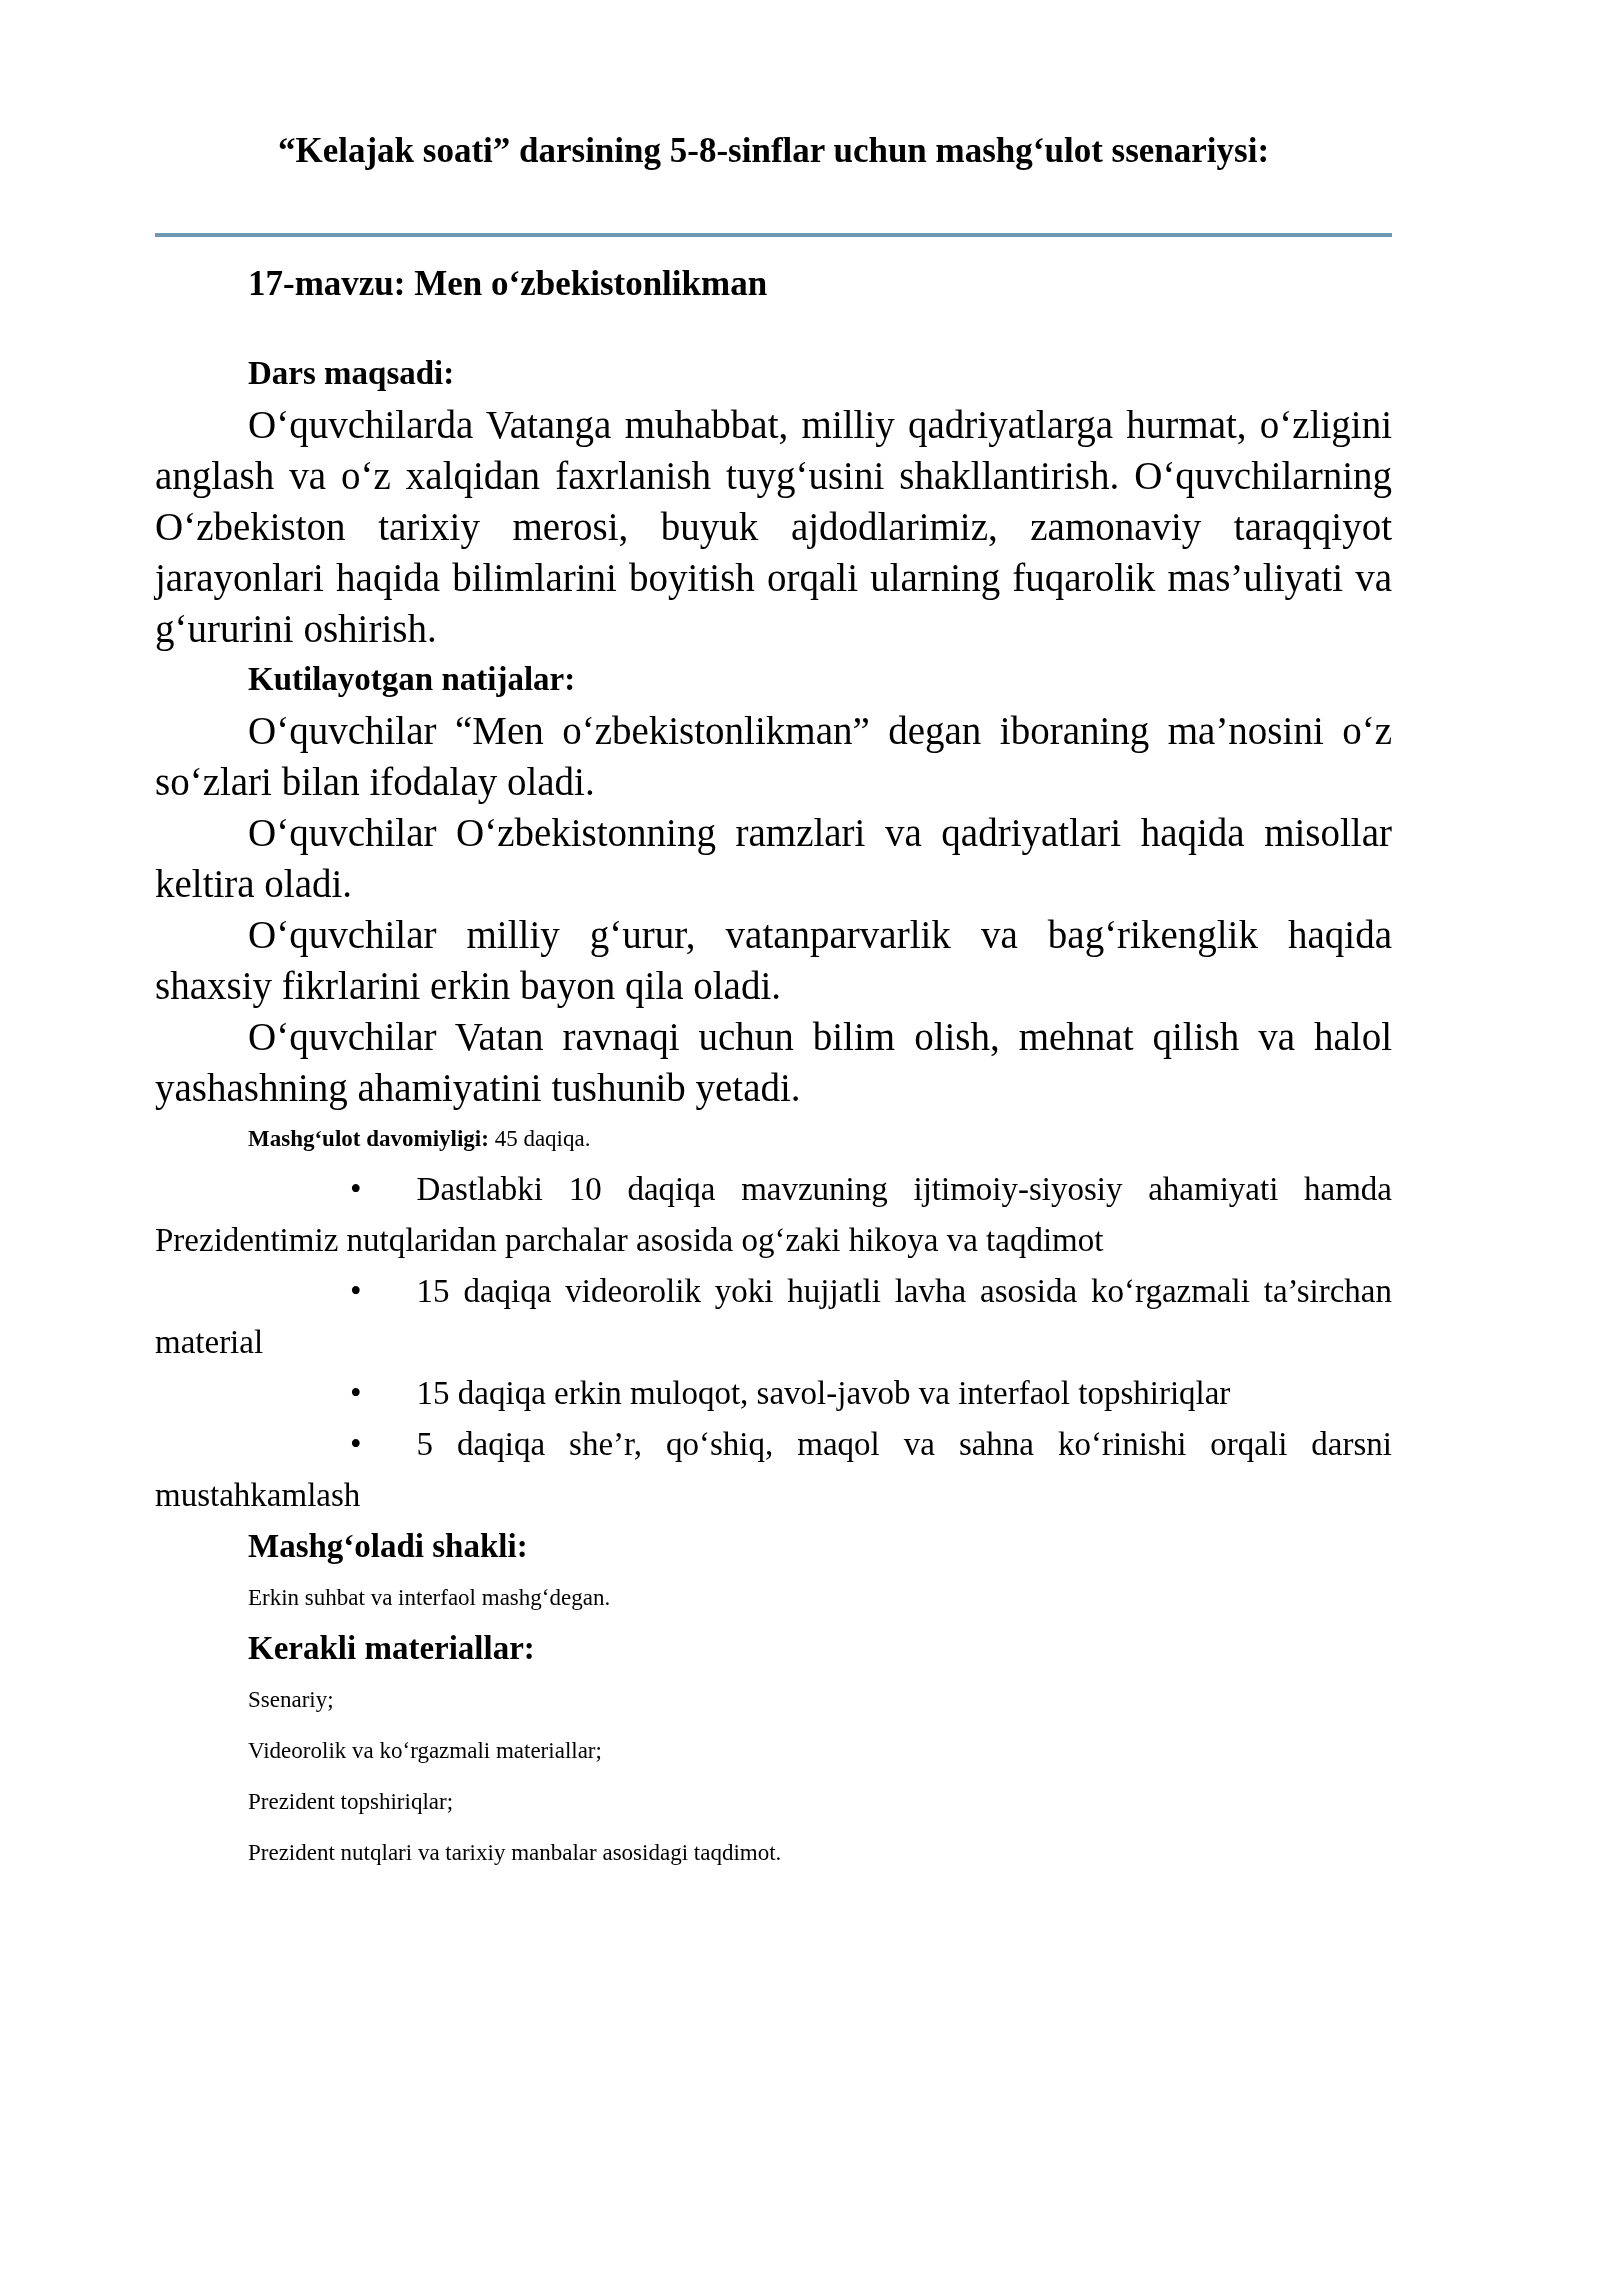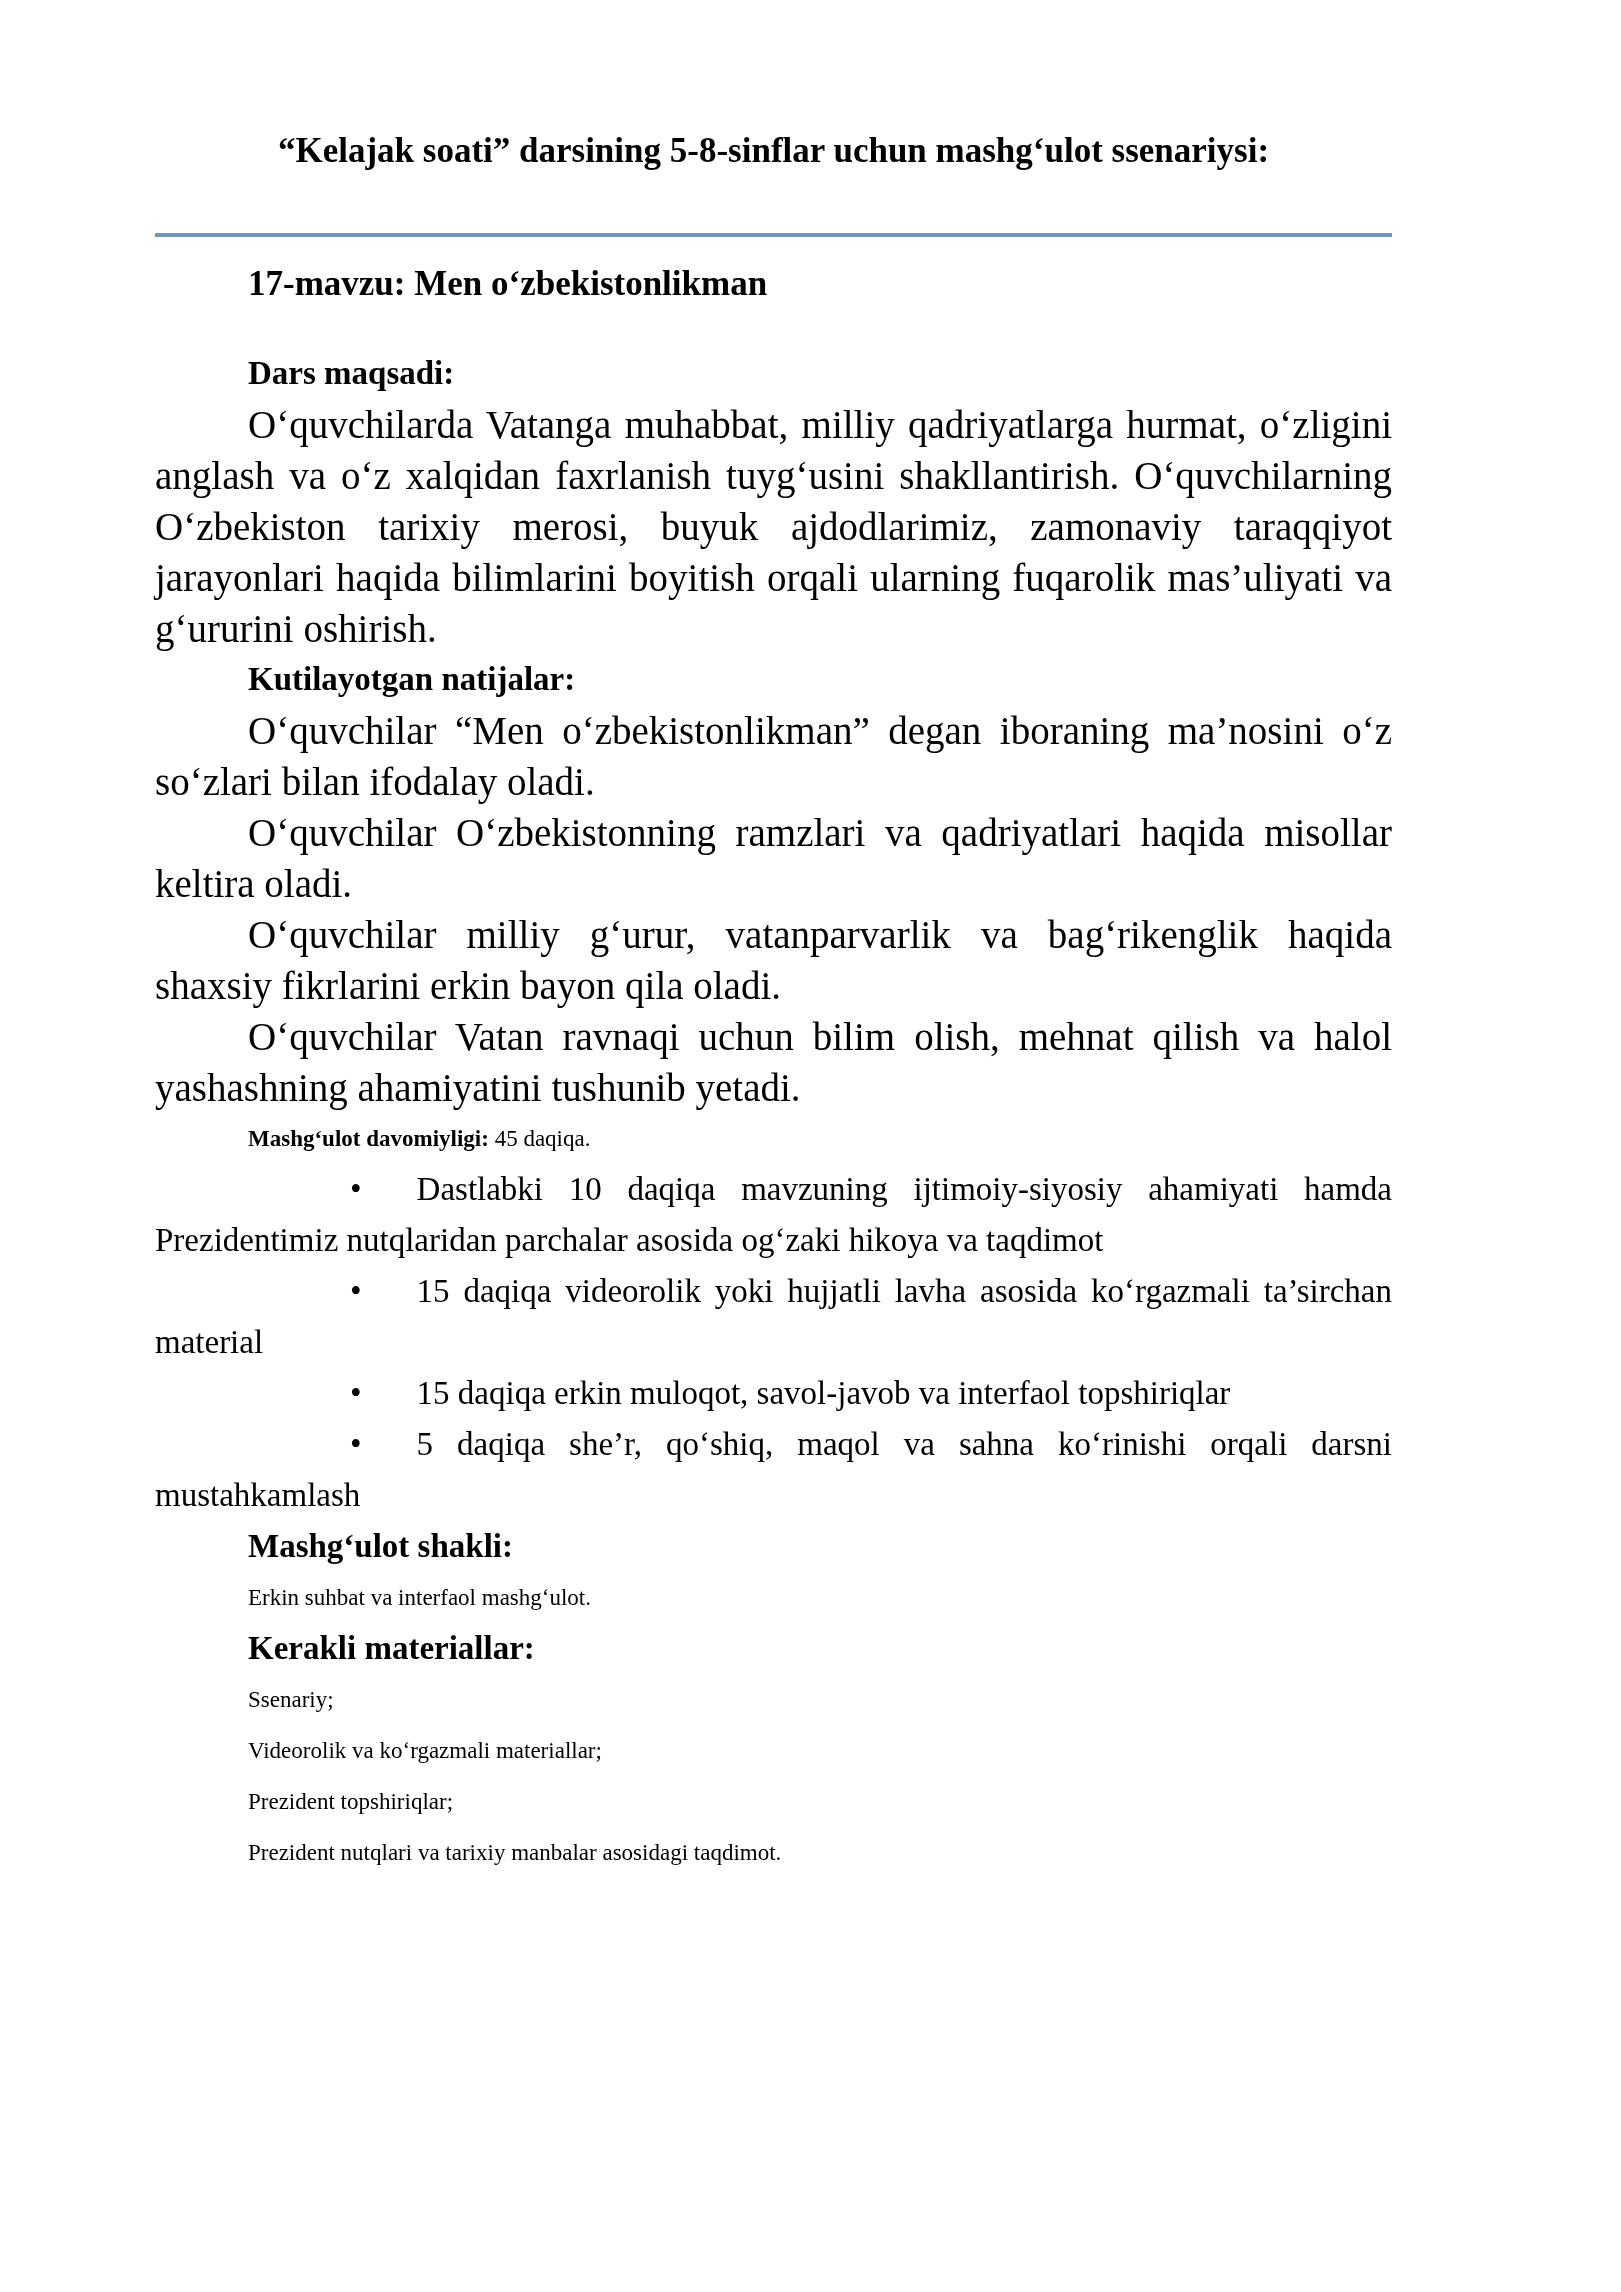--- a/index.html
+++ b/index.html
@@ -58,22 +58,22 @@
     <div class="p">O‘quvchilar milliy g‘urur, vatanparvarlik va bag‘rikenglik haqida shaxsiy fikrlarini erkin bayon qila oladi.</div>
     <div class="p">O‘quvchilar Vatan ravnaqi uchun bilim olish, mehnat qilish va halol yashashning ahamiyatini tushunib yetadi.</div>
 
     <div class="pl"><b class="lbl">Mashg‘ulot davomiyligi: </b><span>45 daqiqa.</span></div>
 
     <div class="li"><span class="bullet">•</span><span class="gap"></span><span>Dastlabki 10 daqiqa mavzuning ijtimoiy-siyosiy ahamiyati hamda Prezidentimiz nutqlaridan parchalar asosida og‘zaki hikoya va taqdimot</span></div>
     <div class="li"><span class="bullet">•</span><span class="gap"></span><span>15 daqiqa videorolik yoki hujjatli lavha asosida ko‘rgazmali ta’sirchan material</span></div>
     <div class="li"><span class="bullet">•</span><span class="gap"></span><span>15 daqiqa erkin muloqot, savol-javob va interfaol topshiriqlar</span></div>
     <div class="li"><span class="bullet">•</span><span class="gap"></span><span>5 daqiqa she’r, qo‘shiq, maqol va sahna ko‘rinishi orqali darsni mustahkamlash</span></div>
 
-    <div class="h">Mashg‘ulot shakli:</div>
-    <div class="pl">Erkin suhbat va interfaol mashg‘ulot.</div>
+    <div class="h">Mashg‘oladi shakli:</div>
+    <div class="pl">Erkin suhbat va interfaol mashg‘degan.</div>
 
     <div class="h">Kerakli materiallar:</div>
     <div class="pl">Ssenariy;</div>
     <div class="pl">Videorolik va ko‘rgazmali materiallar;</div>
     <div class="pl">Prezident topshiriqlar;</div>
     <div class="pl">Prezident nutqlari va tarixiy manbalar asosidagi taqdimot.</div>
 
   </div>
 </div>
 

